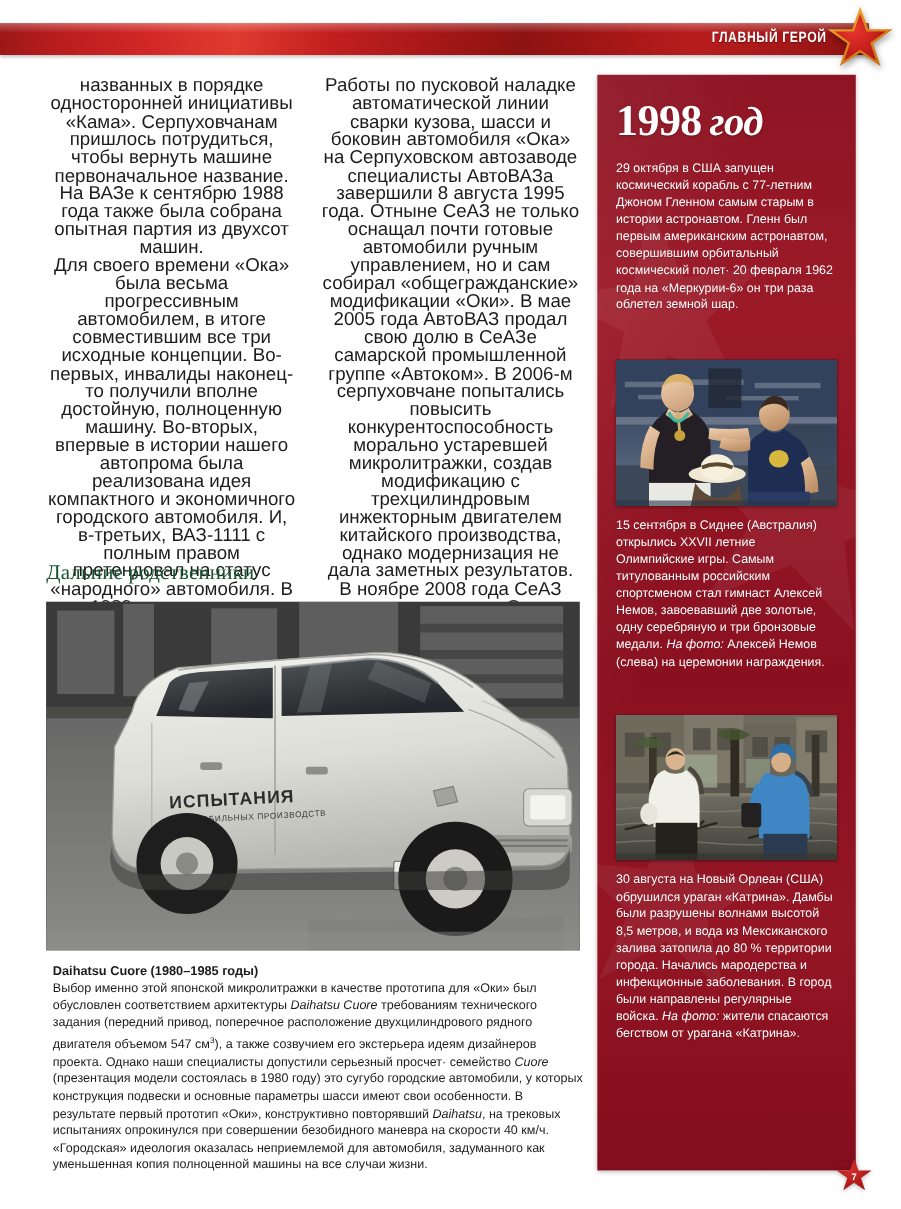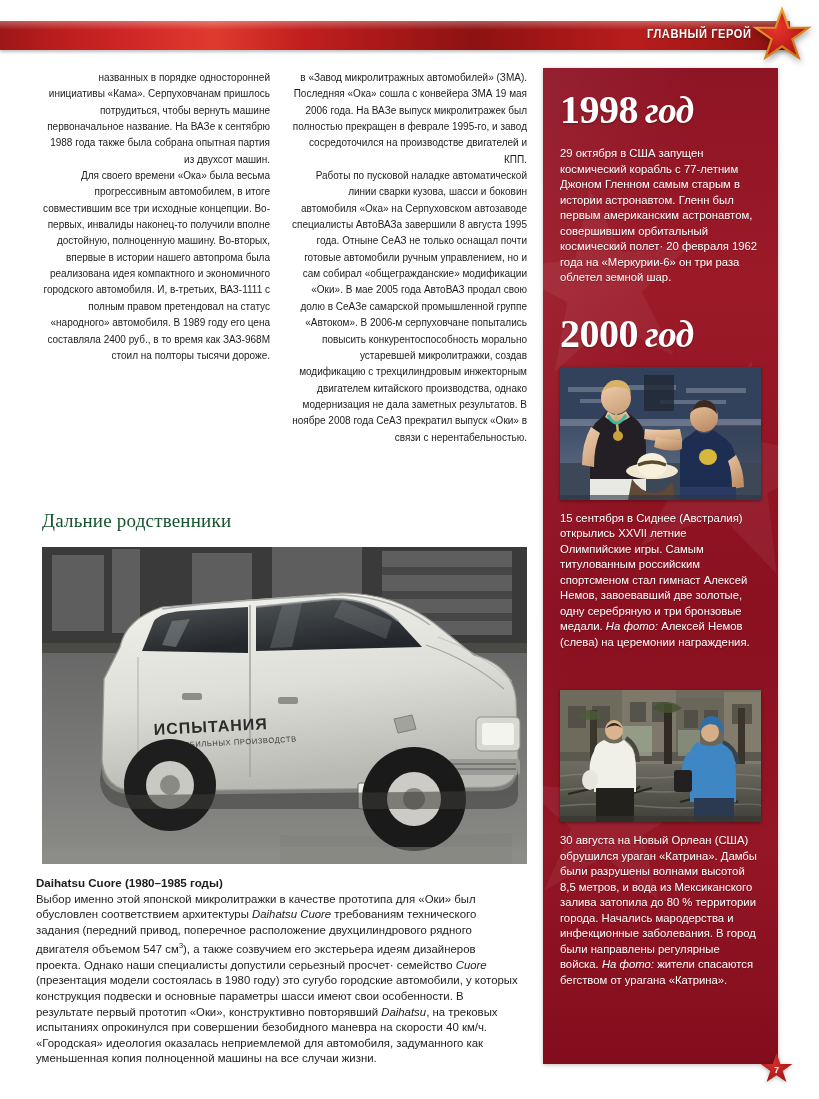--- a/index.html
+++ b/index.html
@@ -82,23 +82,23 @@
   .header-star-inner {
     position: absolute;
     left: 11%; top: 11%;
     width: 78%; height: 78%;
     background: radial-gradient(circle at 38% 30%, #e8362e 0%, #c7201c 45%, #8f1111 100%);
   }
 
   
   .col {
     position: absolute;
-    font-size: 10px;
+    font-size: 17px;
     line-height: 16.35px;
-    text-align: right;
+    text-align: center;
     color: #1c1c1c;
   }
   .col p { margin: 0; }
   .col-left  { left: 42px;  top: 70px; width: 228px; }
   .col-mid   { left: 292px; top: 70px; width: 235px; }
 
   .section-heading {
     position: absolute;
     left: 42px;
     top: 494px;
@@ -118,21 +118,21 @@
     width: 485px;
     height: 317px;
     overflow: hidden;
     background: #555;
   }
   .photo-main svg { display: block; }
 
   
   .caption-block {
     position: absolute;
-    left: 36px;
+    left: 48px;
     top: 875px;
     width: 485px;
     font-size: 11.4px;
     line-height: 15.6px;
     color: #1c1c1c;
     text-align: left;
   }
   .caption-title {
     font-weight: bold;
     font-size: 11.6px;
@@ -238,21 +238,20 @@
   <div class="star header-star-outer"></div>
   <div class="star header-star-inner"></div>
 </div>
 
 <div class="col col-left">
   <p>названных в порядке односторонней инициативы «Кама». Серпуховчанам пришлось потрудиться, чтобы вернуть машине первоначальное название. На ВАЗе к сентябрю 1988 года также была собрана опытная партия из двухсот машин.</p>
   <p>Для своего времени «Ока» была весьма прогрессивным автомобилем, в итоге совместившим все три исходные концепции. Во-первых, инвалиды наконец-то получили вполне достойную, полноценную машину. Во-вторых, впервые в истории нашего автопрома была реализована идея компактного и экономичного городского автомобиля. И, в-третьих, ВАЗ-1111 с полным правом претендовал на статус «народного» автомобиля. В 1989 году его цена составляла 2400 руб., в то время как ЗАЗ-968М стоил на полторы тысячи дороже.</p>
 </div>
 
 <div class="col col-mid">
-  <p>в «Завод микролитражных автомобилей» (ЗМА). Последняя «Ока» сошла с конвейера ЗМА 19 мая 2006 года. На ВАЗе выпуск микролитражек был полностью прекращен в феврале 1995-го, и завод сосредоточился на производстве двигателей и КПП.</p>
   <p>Работы по пусковой наладке автоматической линии сварки кузова, шасси и боковин автомобиля «Ока» на Серпуховском автозаводе специалисты АвтоВАЗа завершили 8 августа 1995 года. Отныне СеАЗ не только оснащал почти готовые автомобили ручным управлением, но и сам собирал «общегражданские» модификации «Оки». В мае 2005 года АвтоВАЗ продал свою долю в СеАЗе самарской промышленной группе «Автоком». В 2006-м серпуховчане попытались повысить конкурентоспособность морально устаревшей микролитражки, создав модификацию с трехцилиндровым инжекторным двигателем китайского производства, однако модернизация не дала заметных результатов. В ноябре 2008 года СеАЗ прекратил выпуск «Оки» в связи с нерентабельностью.</p>
 </div>
 
 <h2 class="section-heading">Дальние родственники</h2>
 
 <div class="photo-main">
   <svg width="485" height="317" viewBox="0 0 485 317" xmlns="http://www.w3.org/2000/svg">
     <defs>
       <linearGradient id="bgw" x1="0" y1="0" x2="0" y2="1">
         <stop offset="0" stop-color="#4a4a4a"></stop>
@@ -355,21 +354,20 @@
   <div class="star wm wm-c"></div>
 
   <div class="sb-inner">
 
     <div style="height:22px"></div>
     <div class="year-head"><span>1998</span><span class="suffix">год</span></div>
     <div style="height:16px"></div>
     <p class="sb-text">29 октября в США запущен космический корабль с 77-летним Джоном Гленном    самым старым в истории астронавтом. Гленн был первым американским астронавтом, совершившим орбитальный космический полет· 20 февраля 1962 года на «Меркурии-6» он три раза облетел земной шар.</p>
 
     <div style="height:28px"></div>
-    <div class="year-head"><span>2000</span><span class="suffix">год</span></div>
     <div style="height:13px"></div>
     <div class="sb-photo" style="height:133px">
       <svg width="201" height="133" viewBox="0 0 201 133" xmlns="http://www.w3.org/2000/svg">
         <defs>
           <linearGradient id="arenaBg" x1="0" y1="0" x2="0" y2="1">
             <stop offset="0" stop-color="#2b3a52"></stop>
               <stop offset="0.55" stop-color="#46566f"></stop>
             <stop offset="1" stop-color="#6a7488"></stop>
           </linearGradient>
           <linearGradient id="skin1" x1="0" y1="0" x2="0.4" y2="1">

